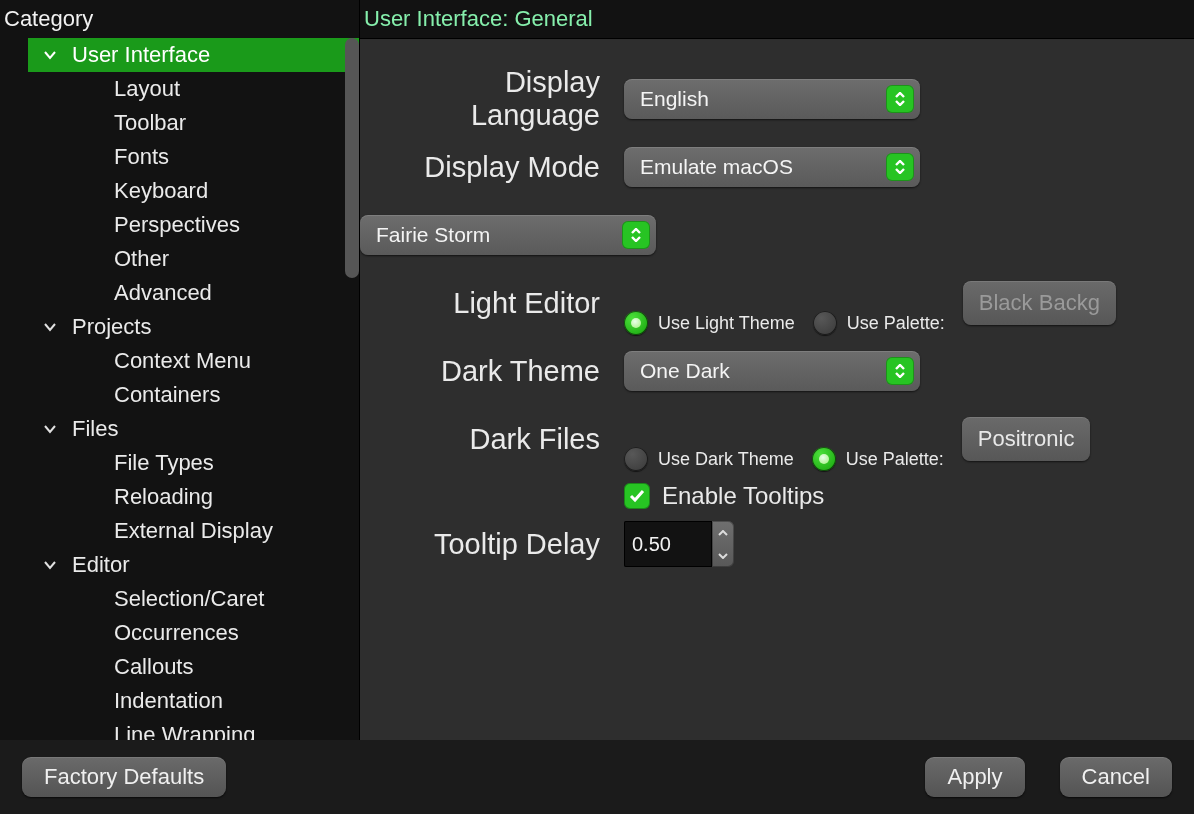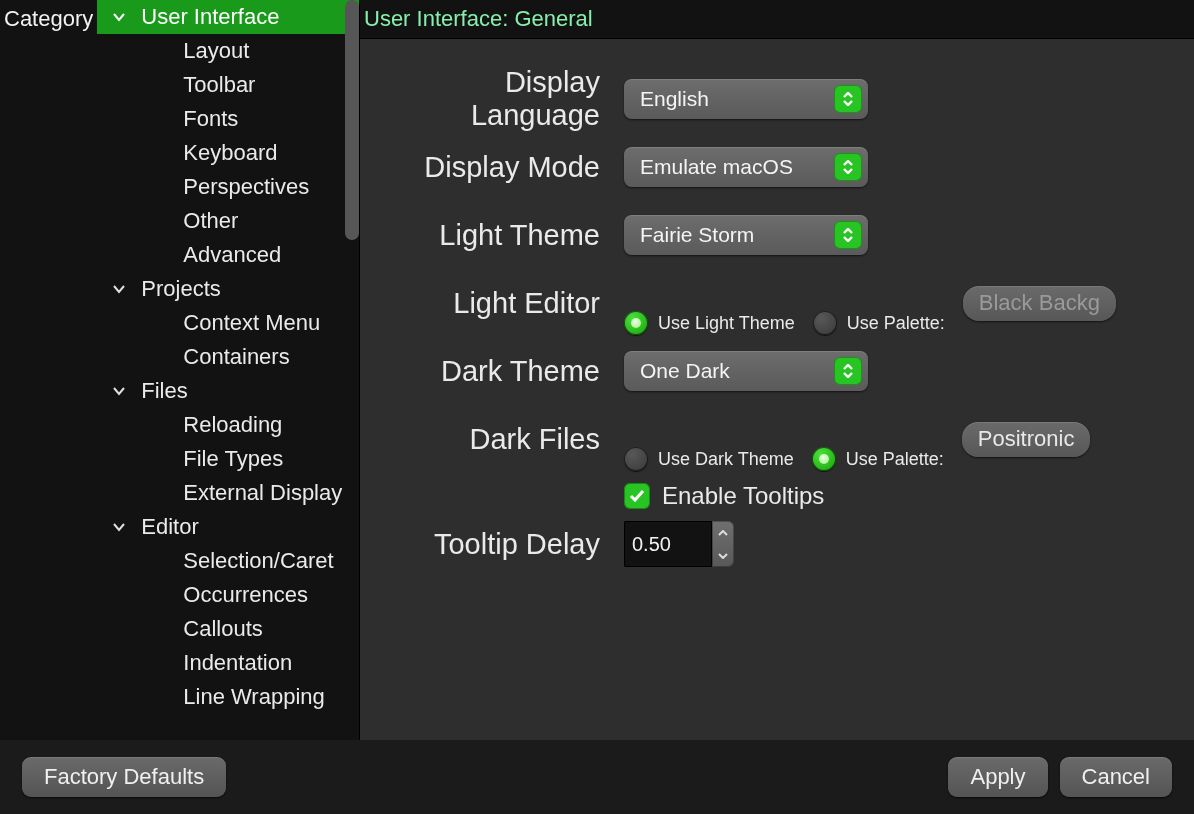--- a/index.html
+++ b/index.html
@@ -9,28 +9,28 @@
   font-family: -apple-system, "Helvetica Neue", Arial, sans-serif;
   font-size: 21px;
   color: #e8e8e8;
 }
 
 .window { display: flex; flex-direction: column; height: 814px; width: 1194px; }
 
 .main { display: flex; flex: 1; min-height: 0; background: #121212; }
 
 
-.sidebar-wrap { width: 360px; display: flex; flex-direction: row; background: #121212; border-right: 1px solid #000; }
+.sidebar-wrap { width: 360px; display: flex; flex-direction: column; background: #121212; border-right: 1px solid #000; }
 .sidebar-header {
   padding: 6px 4px 6px 4px;
   color: #f2f2f2;
   font-size: 22px;
 }
 .tree-scroll { flex: 1; overflow: hidden; position: relative; }
-.tree { position: absolute; inset: 0; overflow: hidden; }
+.tree { position: absolute; inset: 0; overflow: hidden; padding-left: 28px; }
 .scroll-thumb {
   position: absolute;
   right: 0;
   top: 0;
   width: 14px;
   height: 240px;
   background: #565656;
   border-radius: 7px;
 }
 .node { display: flex; align-items: center; height: 34px; padding-left: 8px; color: #eaeaea; }
@@ -55,21 +55,21 @@
 }
 .form { flex: 1; padding: 26px 0 0 0; overflow: hidden; }
 .row { display: flex; align-items: center; min-height: 68px; gap: 24px; }
 .row .label-cell { width: 586px; text-align: right; padding-right: 0; color: #eaeaea; font-size: 29px; }
 
 .row .label-cell { width: 222px; margin-left: 18px; }
 .row .ctrl-cell { display: flex; align-items: center; gap: 18px; }
 
 .select {
   display: inline-flex; align-items: center; justify-content: space-between;
-  width: 244px; height: 40px;
+  width: 296px; height: 40px;
   background: linear-gradient(#6d6d6d,#5a5a5a);
   border-radius: 8px;
   padding: 0 6px 0 16px;
   color: #f4f4f4;
   box-shadow: inset 0 1px 0 rgba(255,255,255,0.12), 0 1px 2px rgba(0,0,0,0.6);
   gap: 40px;
 }
 .select .spin {
   width: 28px; height: 28px; border-radius: 6px;
   background: #27c423;
@@ -88,23 +88,23 @@
   box-shadow: inset 0 0 0 1px rgba(0,0,0,0.6), 0 1px 1px rgba(0,0,0,0.6);
   position: relative;
 }
 .radio.checked .dot { background: radial-gradient(circle at 35% 30%, #4be03a, #14a10a); }
 .radio.checked .dot::after {
   content: ""; position: absolute; left: 7px; top: 7px; width: 10px; height: 10px; border-radius: 50%;
   background: radial-gradient(circle at 40% 35%, #eaffea, #9ff07a);
 }
 
 .palette-btn {
-  height: 35px; padding: 0 16px;
+  height: 44px; padding: 0 16px;
   background: linear-gradient(#6a6a6a,#575757);
-  border-radius: 16px;
+  border-radius: 8px;
   color: #e8e8e8; font-size: 22px;
   display: inline-flex; align-items: center;
   box-shadow: inset 0 1px 0 rgba(255,255,255,0.1), 0 1px 2px rgba(0,0,0,0.6);
   white-space: nowrap;
 }
 .palette-btn.disabled { color: #9a9a9a; }
 
 .check { display: inline-flex; align-items: center; gap: 12px; color: #eaeaea; font-size: 24px; }
 .check .box {
   width: 26px; height: 26px; border-radius: 6px;
@@ -124,21 +124,21 @@
   width: 22px; background: linear-gradient(#6f6f6f,#585858);
   border-radius: 0 6px 6px 0;
   display: flex; flex-direction: column;
   box-shadow: inset 0 0 0 1px rgba(0,0,0,0.3);
 }
 .number-field .nf-step div { flex: 1; display: flex; align-items: center; justify-content: center; }
 .number-field .nf-step svg { width: 10px; height: 6px; stroke: #ddd; stroke-width: 2; fill: none; }
 
 .footer {
   height: 74px; background: #1b1b1b;
-  display: flex; align-items: center; padding: 0 22px; gap: 12px;
+  display: flex; align-items: center; padding: 0 22px; gap: 35px;
 }
 .footer .spacer { flex: 1; }
 .btn {
   height: 40px; padding: 0 22px; border-radius: 9px;
   background: linear-gradient(#6a6a6a,#545454);
   color: #f0f0f0; font-size: 22px;
   display: inline-flex; align-items: center; justify-content: center;
   box-shadow: inset 0 1px 0 rgba(255,255,255,0.1), 0 1px 2px rgba(0,0,0,0.7);
 }
 </style>
@@ -197,24 +197,24 @@
             </div>
             <div class="node node-lvl1">
               <span class="chev">
                 <svg viewBox="0 0 14 14">
                   <path d="M2 4 L7 10 L12 4"></path>
                 </svg>
               </span>
               <span class="lbl">Files</span>
             </div>
             <div class="child">
+              <span>File Types</span>
+            </div>
+            <div class="child">
               <span>Reloading</span>
-            </div>
-            <div class="child">
-              <span>File Types</span>
             </div>
             <div class="child">
               <span>External Display</span>
             </div>
             <div class="node node-lvl1">
               <span class="chev">
                 <svg viewBox="0 0 14 14">
                   <path d="M2 4 L7 10 L12 4"></path>
                 </svg>
               </span>
@@ -272,21 +272,20 @@
                   </svg>
                 <svg viewBox="0 0 10 7">
                     <path d="M1 2 L5 6 L9 2"></path>
                   </svg>
               </span>
             </div>
           </div>
         </div>
 
         <div class="row">
-          <div class="label-cell">Light Theme</div>
           <div class="ctrl-cell">
             <div class="select">
               <span>Fairie Storm</span>
               <span class="spin">
                 <svg viewBox="0 0 10 7">
                     <path d="M1 5 L5 1 L9 5"></path>
                   </svg>
                 <svg viewBox="0 0 10 7">
                     <path d="M1 2 L5 6 L9 2"></path>
                   </svg>

